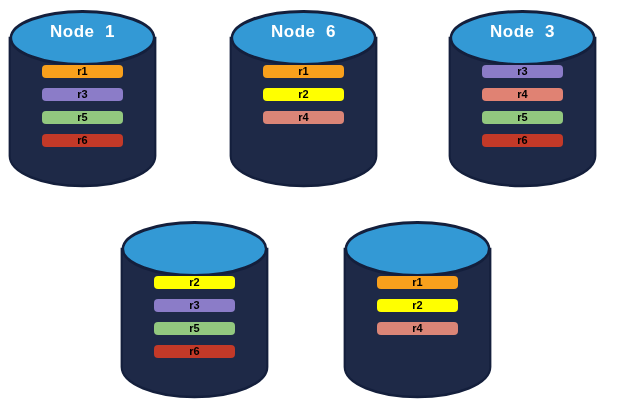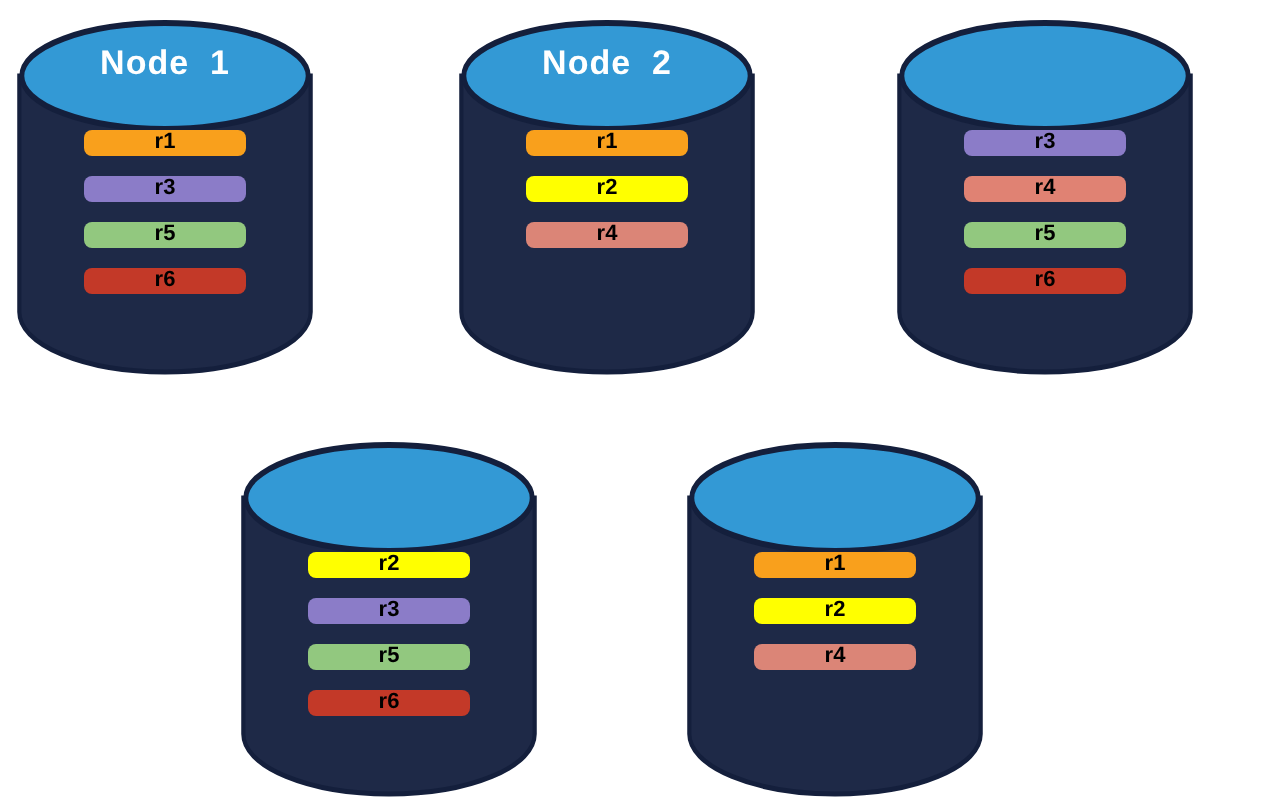--- a/index.html
+++ b/index.html
@@ -89,39 +89,40 @@
           <span class="bar-label">r6</span>
         </div>
     </div>
   </div>
 
   <div class="node node-2">
     <svg class="cyl" viewBox="0 0 180 182" preserveAspectRatio="none">
       <path stroke-width="2.5" d="M2,30 L2,148 A88,30 0 0 0 178,148 L178,30 Z" fill="#1E2947" stroke="#141F3C"></path>
       <ellipse stroke-width="3" cx="90" cy="30" rx="86.5" ry="26.5" fill="#3399D5" stroke="#141F3C"></ellipse>
     </svg>
-    <div class="node-title">Node  2</div>
+    <div class="node-title">Node  6</div>
     <div class="bars">
       <div class="bar" style="background-color: rgb(249, 160, 28);">
           <span class="bar-label">r1</span>
         </div>
       <div class="bar" style="background-color: rgb(255, 255, 0);">
           <span class="bar-label">r2</span>
         </div>
       <div class="bar" style="background-color: rgb(219, 133, 119);">
           <span class="bar-label">r4</span>
         </div>
     </div>
   </div>
 
   <div class="node node-3">
     <svg class="cyl" viewBox="0 0 180 182" preserveAspectRatio="none">
       <path stroke-width="2.5" d="M2,30 L2,148 A88,30 0 0 0 178,148 L178,30 Z" fill="#1E2947" stroke="#141F3C"></path>
       <ellipse stroke-width="3" cx="90" cy="30" rx="86.5" ry="26.5" fill="#3399D5" stroke="#141F3C"></ellipse>
     </svg>
+    <div class="node-title">Node  3</div>
     <div class="bars">
       <div class="bar" style="background-color: rgb(139, 124, 200);">
           <span class="bar-label">r3</span>
         </div>
       <div class="bar" style="background-color: rgb(224, 130, 115);">
           <span class="bar-label">r4</span>
         </div>
       <div class="bar" style="background-color: rgb(146, 200, 127);">
           <span class="bar-label">r5</span>
         </div>

